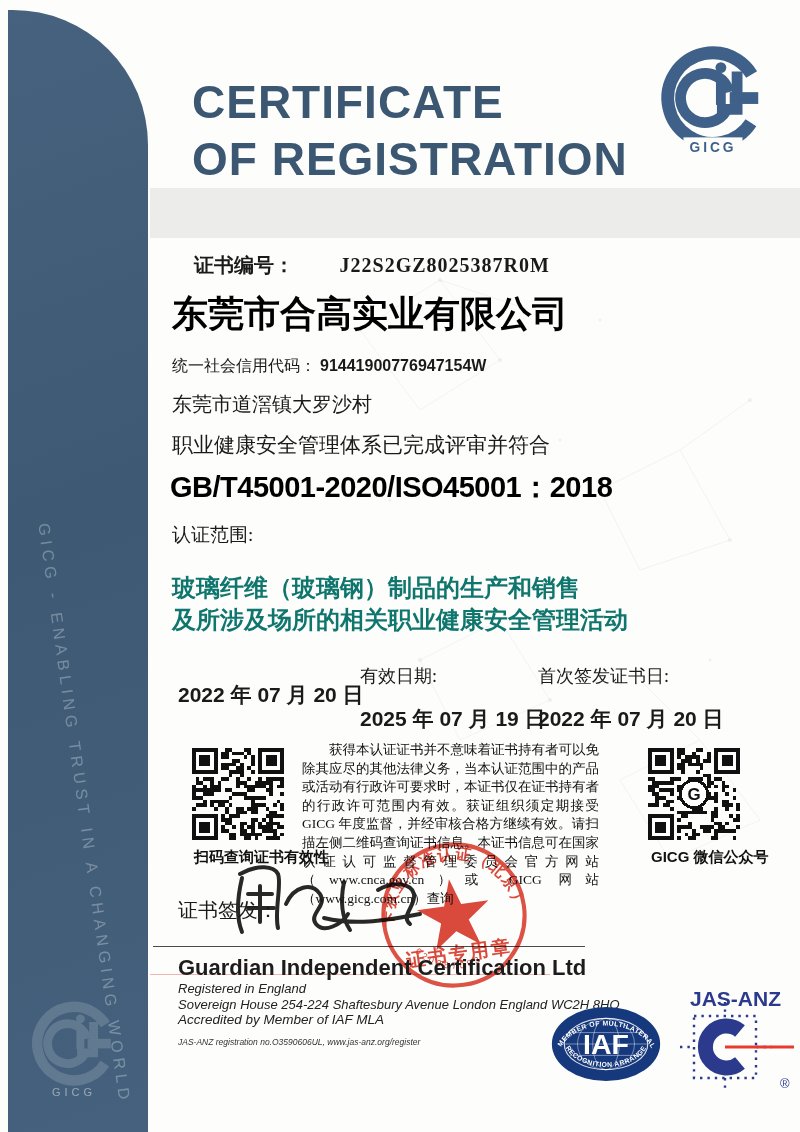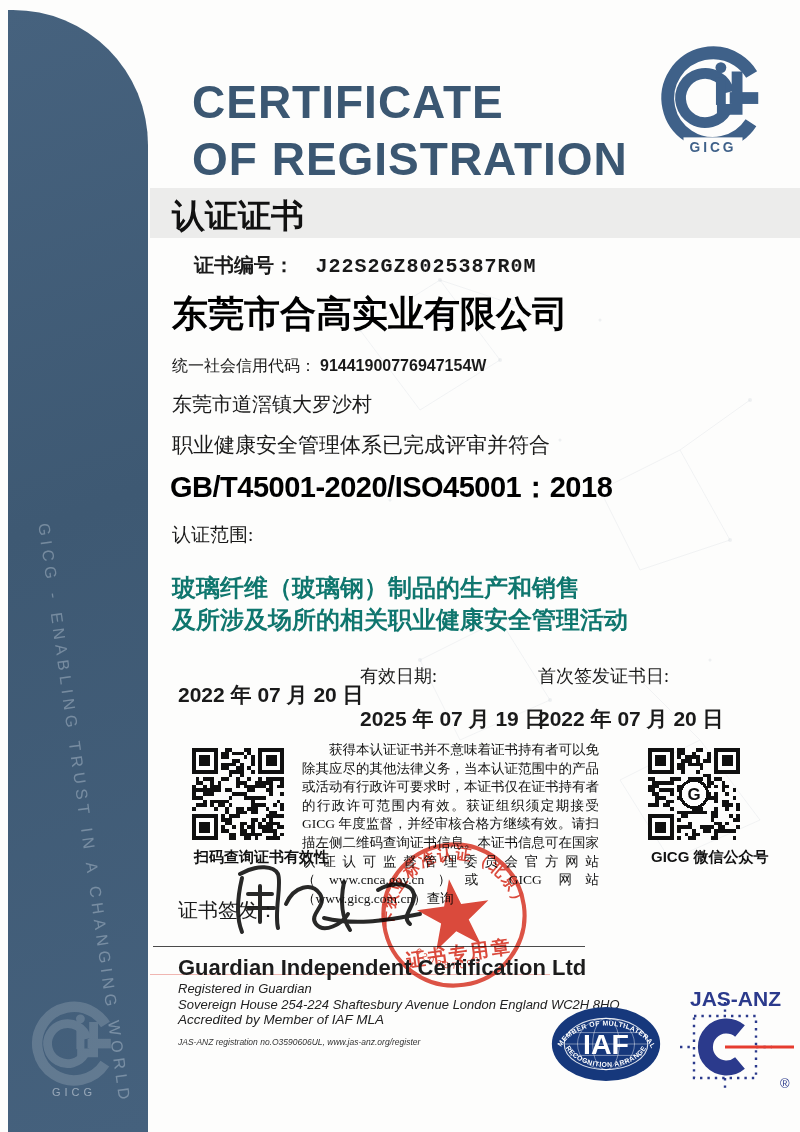--- a/index.html
+++ b/index.html
@@ -19,21 +19,21 @@
   .texture{position:absolute;left:300px;top:240px;width:490px;height:700px;opacity:.5;}
   
   .title{position:absolute;left:172px;top:74px;color:#3b5772;font-weight:bold;
          font-size:46px;line-height:57px;letter-spacing:1px;margin-left:20px;}
   .gicg-logo{position:absolute;left:653px;top:42px;width:120px;height:118px;}
   .gray-band{position:absolute;left:150px;top:188px;width:650px;height:50px;background:#ececeb;}
   .subtitle{position:absolute;left:172px;top:194px;font-size:33px;font-weight:bold;color:#111;}
   
   .row-certno{position:absolute;left:178px;top:252px;font-size:20px;}
   .row-certno .lbl{font-weight:bold;margin-left:16px;}
-  .row-certno .val{font-family:Liberation Mono, monospace;font-weight:bold;margin-left:16px;letter-spacing:1px;}
+  .row-certno .val{font-family:Liberation Serif, serif;font-weight:bold;margin-left:40px;letter-spacing:1px;}
   .company{position:absolute;left:172px;top:290px;font-family:"Liberation Serif",serif;
            font-size:36px;font-weight:bold;color:#000;}
   .row-credit{position:absolute;left:172px;top:356px;font-size:16px;font-family:"Liberation Serif",serif;}
   .row-credit .val{font-family:"Liberation Sans",sans-serif;font-weight:bold;font-size:16px;}
   .address{position:absolute;left:172px;top:391px;font-size:20px;font-family:"Liberation Serif",serif;}
   .statement{position:absolute;left:172px;top:431px;font-size:21px;font-family:"Liberation Serif",serif;}
   .standard{position:absolute;left:170px;top:468px;font-size:29px;font-weight:bold;letter-spacing:-.5px;color:#000;}
   .scope-label{position:absolute;left:172px;top:522px;font-size:19px;font-family:"Liberation Serif",serif;}
   .scope{position:absolute;left:172px;top:572px;font-size:24px;font-weight:bold;line-height:32px;color:#0f766e;}
   
@@ -120,21 +120,20 @@
     <div>OF REGISTRATION</div>
   </div>
 
   <svg class="gicg-logo" viewBox="0 0 120 120">
     <use href="#gicg-emblem"></use>
     <rect x="30" y="97" width="60" height="20" fill="#fdfdfc"></rect>
     <text x="60" y="112" text-anchor="middle" font-size="14" font-weight="bold" letter-spacing="3" fill="#3f6189" font-family="Liberation Sans, sans-serif">GICG</text>
   </svg>
 
   <div class="gray-band"></div>
-  <div class="subtitle">认证证书</div>
 
   <div class="row-certno">
     <span class="lbl">证书编号：</span>
     <span class="val">J22S2GZ8025387R0M</span>
   </div>
 
   <div class="company">东莞市合高实业有限公司</div>
 
   <div class="row-credit">
     <span>统一社会信用代码：</span>
@@ -593,21 +592,21 @@
       <textPath href="#ringTop" startOffset="4">卡狄亚标准认证（北京）有限公司</textPath>
     </text>
     <text x="100" y="155" text-anchor="middle" font-size="23" font-weight="bold" fill="#d93a2b" letter-spacing="3" font-family="Liberation Sans, sans-serif">证书专用章</text>
     <text font-size="11" fill="#d93a2b" letter-spacing="4" font-family="Liberation Sans, sans-serif">
       <textPath href="#ringBot" startOffset="18">020387093</textPath>
     </text>
   </svg>
 
   <div class="issuer">
     <div class="name">Guardian Independent Certification Ltd</div>
-    <div class="it">Registered in Guardian</div>
+    <div class="it">Registered in England</div>
     <div class="it">Sovereign House 254-224 Shaftesbury Avenue London England WC2H 8HQ</div>
     <div class="it" style="font-size:13.5px">Accredited by Member of IAF MLA</div>
     <div class="tiny">JAS-ANZ registration no.O3590606UL, www.jas-anz.org/register</div>
   </div>
 
   <svg class="iaf" viewBox="0 0 120 82">
     <defs>
       <path id="iafTop" d="M12 46 A50 34 0 0 1 108 46"></path>
       <path id="iafBot" d="M17 44 A45 30 0 0 0 103 44"></path>
     </defs>

